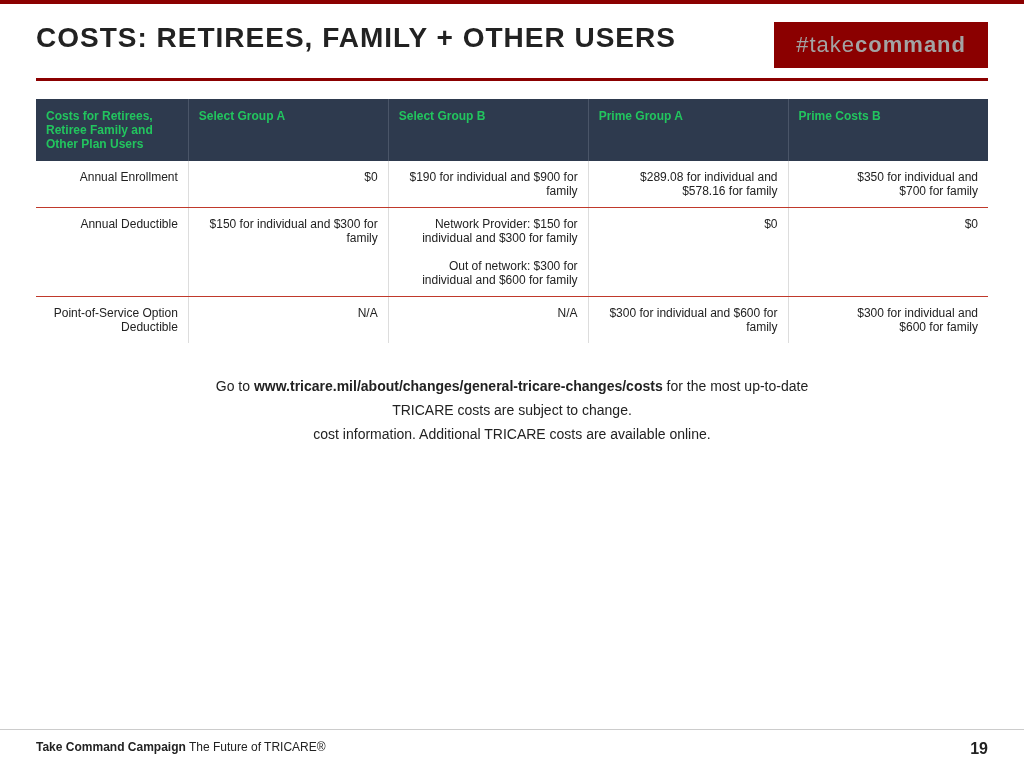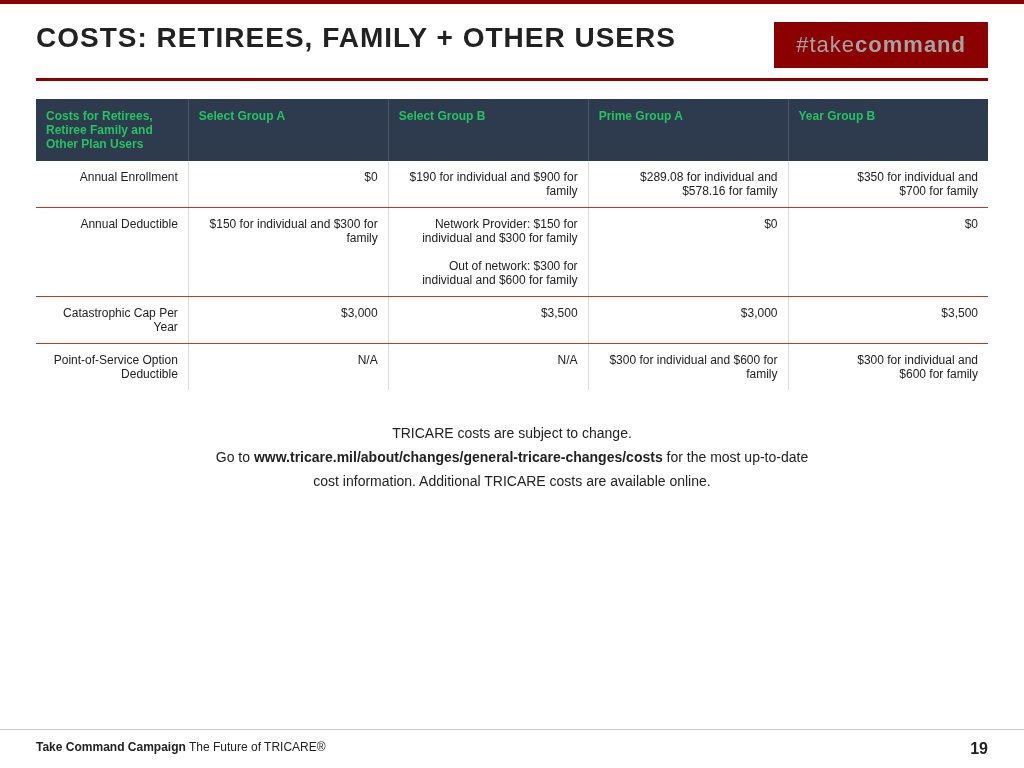--- a/index.html
+++ b/index.html
@@ -183,61 +183,54 @@
   <div class="header-bottom-line"></div>
 
   <div class="table-section">
     <table>
       <thead>
         <tr>
           <th>Costs for Retirees, Retiree Family and Other Plan Users</th>
           <th>Select Group A</th>
           <th>Select Group B</th>
           <th>Prime Group A</th>
-          <th>Year Group B</th>
+          <th>Prime Costs B</th>
         </tr>
       </thead>
       <tbody id="table-body">
       <tr>
             <td class="col-label">Annual Enrollment</td>
             <td class="col-data">$0</td>
             <td class="col-data">$190 for individual and $900 for family</td>
             <td class="col-data">$289.08 for individual and $578.16 for family</td>
             <td class="col-data">$350 for individual and $700 for family</td>
           </tr>
           <tr>
             <td class="col-label">Annual Deductible</td>
             <td class="col-data">$150 for individual and $300 for family</td>
             <td class="col-data">Network Provider: $150 for individual and $300 for family<br><br>Out of network: $300 for individual and $600 for family</td>
             <td class="col-data">$0</td>
             <td class="col-data">$0</td>
           </tr>
           <tr>
-            <td class="col-label">Catastrophic Cap Per Year</td>
-            <td class="col-data">$3,000</td>
-            <td class="col-data">$3,500</td>
-            <td class="col-data">$3,000</td>
-            <td class="col-data">$3,500</td>
-          </tr>
-          <tr>
             <td class="col-label">Point-of-Service Option Deductible</td>
             <td class="col-data">N/A</td>
             <td class="col-data">N/A</td>
             <td class="col-data">$300 for individual and $600 for family</td>
             <td class="col-data">$300 for individual and $600 for family</td>
           </tr>
         </tbody>
     </table>
   </div>
 
   <div class="footer-text">
-    <p>TRICARE costs are subject to change.</p>
     <p>
       <span>Go to </span><span class="bold-url">www.tricare.mil/about/changes/general-tricare-changes/costs</span><span> for the most up-to-date</span>
     </p>
+    <p>TRICARE costs are subject to change.</p>
     <p>cost information. Additional TRICARE costs are available online.</p>
   </div>
 
   <div class="bottom-bar">
     <div class="bottom-left">
       <span class="campaign-bold">Take Command Campaign</span><span> The Future of TRICARE®</span>
     </div>
     <div class="bottom-right">19</div>
   </div>
 

